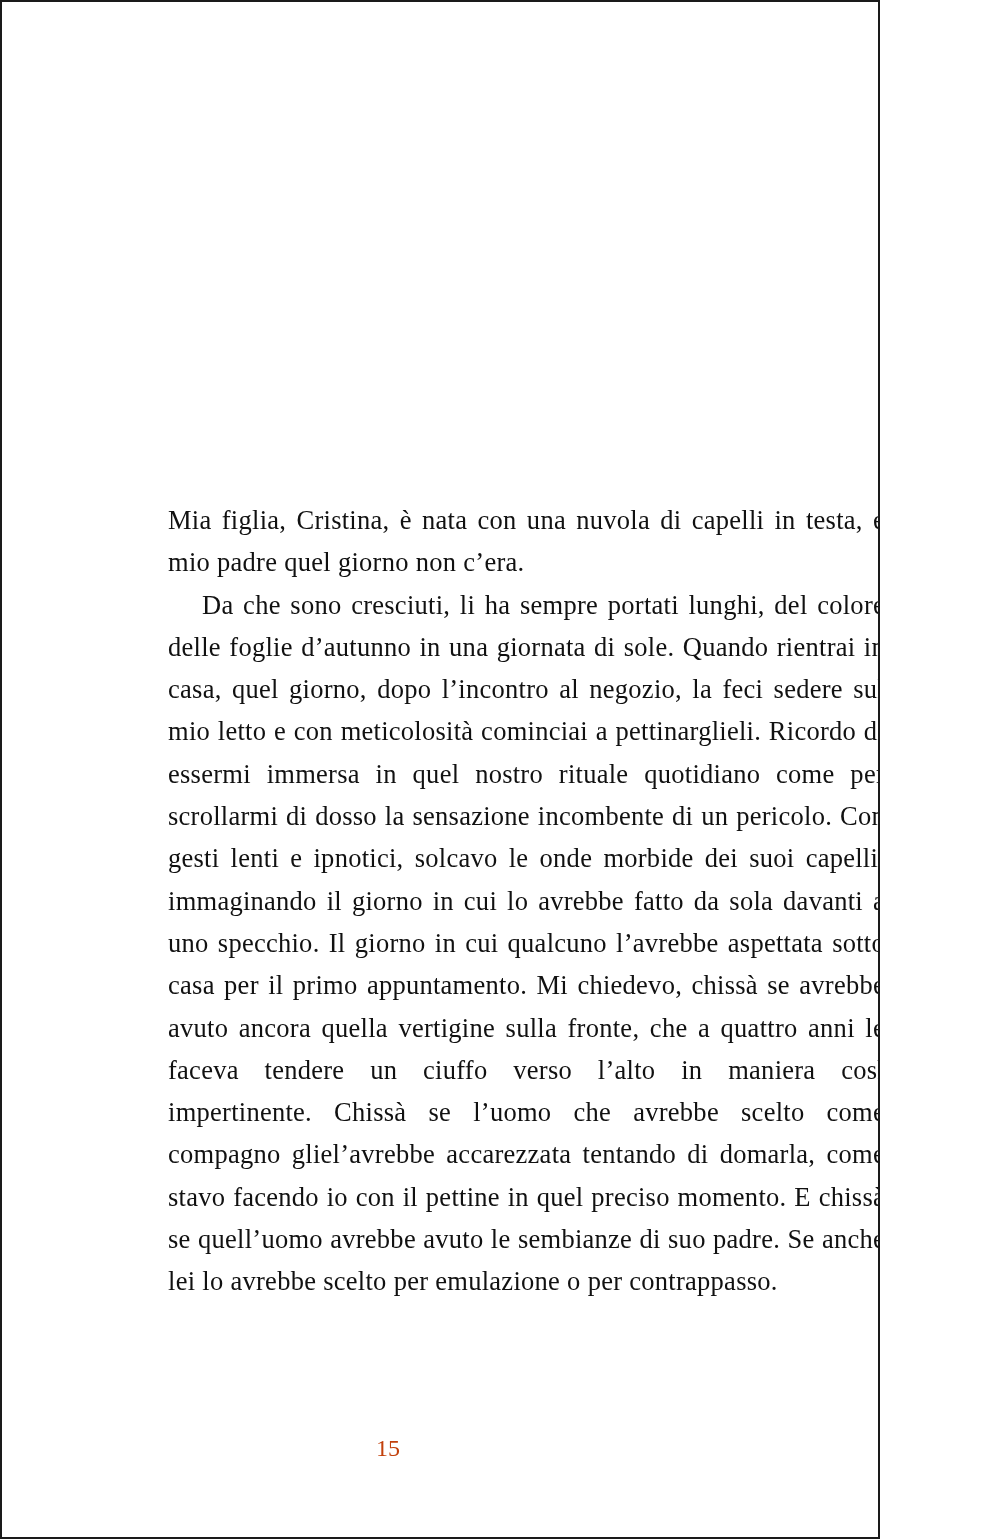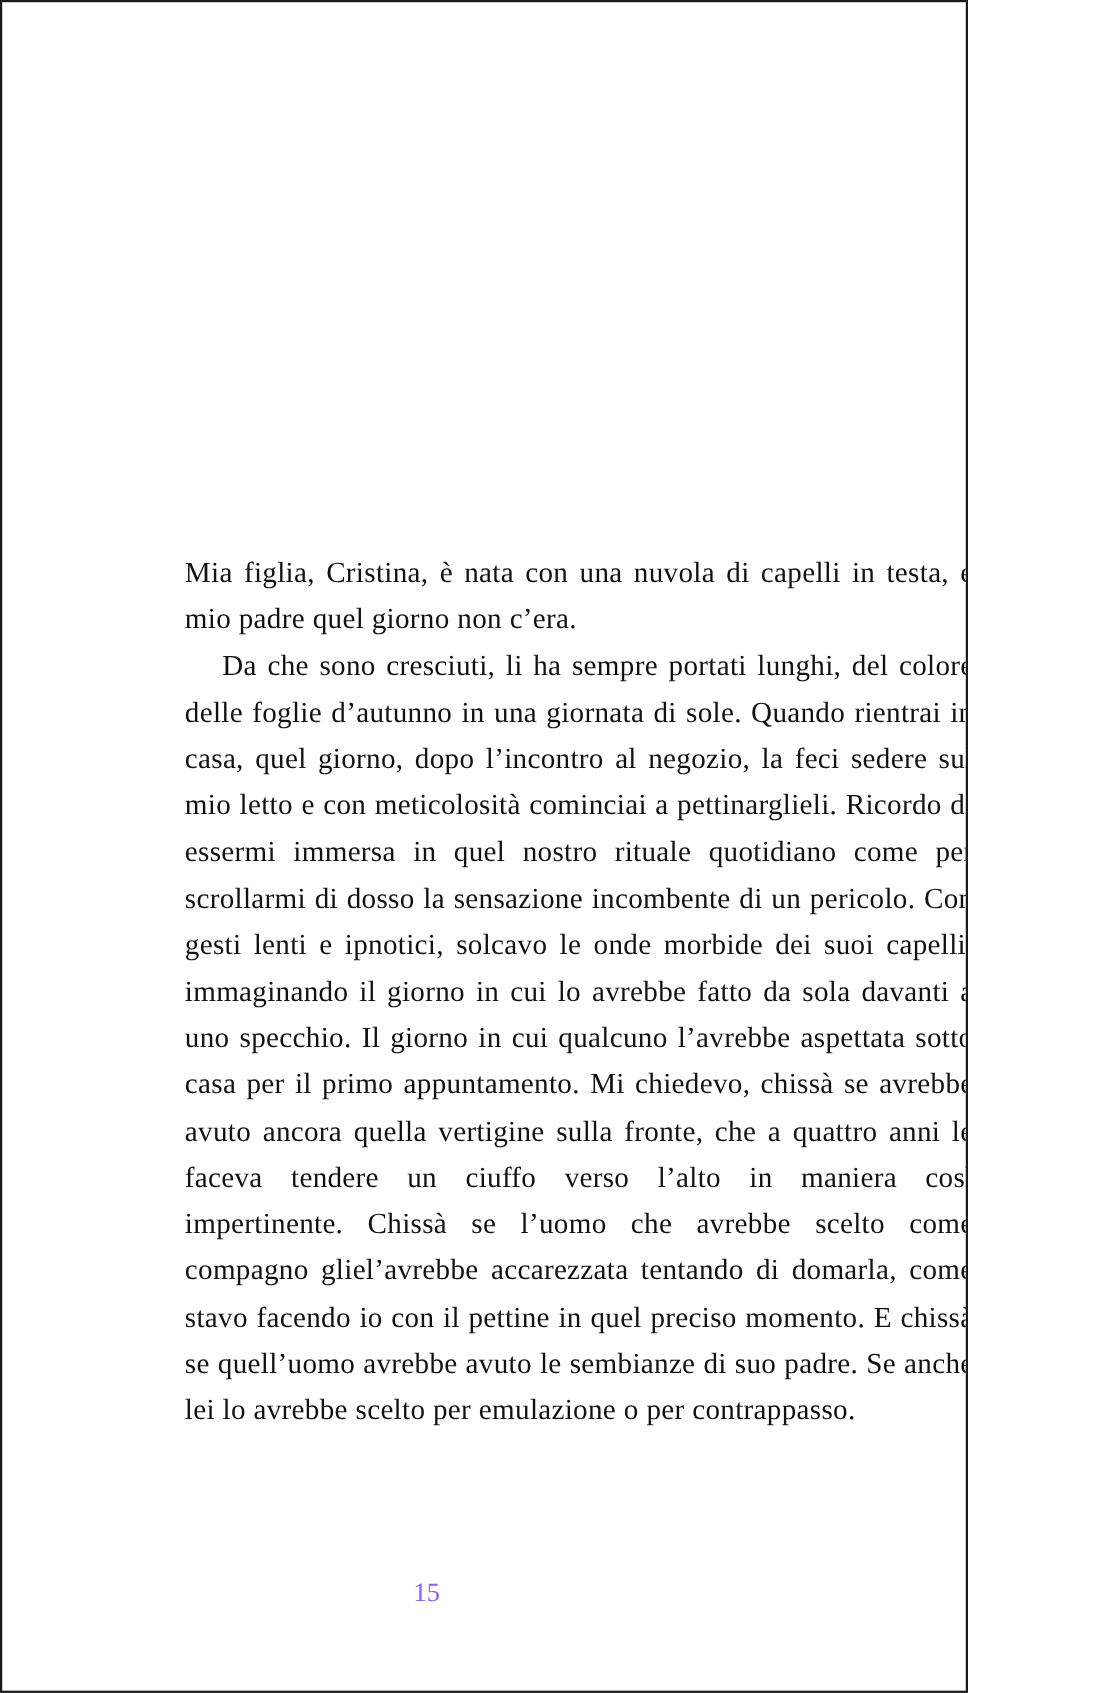--- a/index.html
+++ b/index.html
@@ -59,21 +59,21 @@
 
   .page-number {
     position: absolute;
     left: 0;
     right: 0;
     top: 1433px;
     text-align: center;
     padding-right: 104px;
     font-family: "Liberation Serif", "DejaVu Serif", serif;
     font-size: 24px;
-    color: #8b5cf6;
+    color: #c2410c;
   }
 </style>
 </head>
 <body>
 
 <div class="page">
 
   <div class="text-block">
 
     <p class="body-paragraph no-indent">Mia figlia, Cristina, è nata con una nuvola di capelli in testa, e mio padre quel giorno non c’era.</p>

